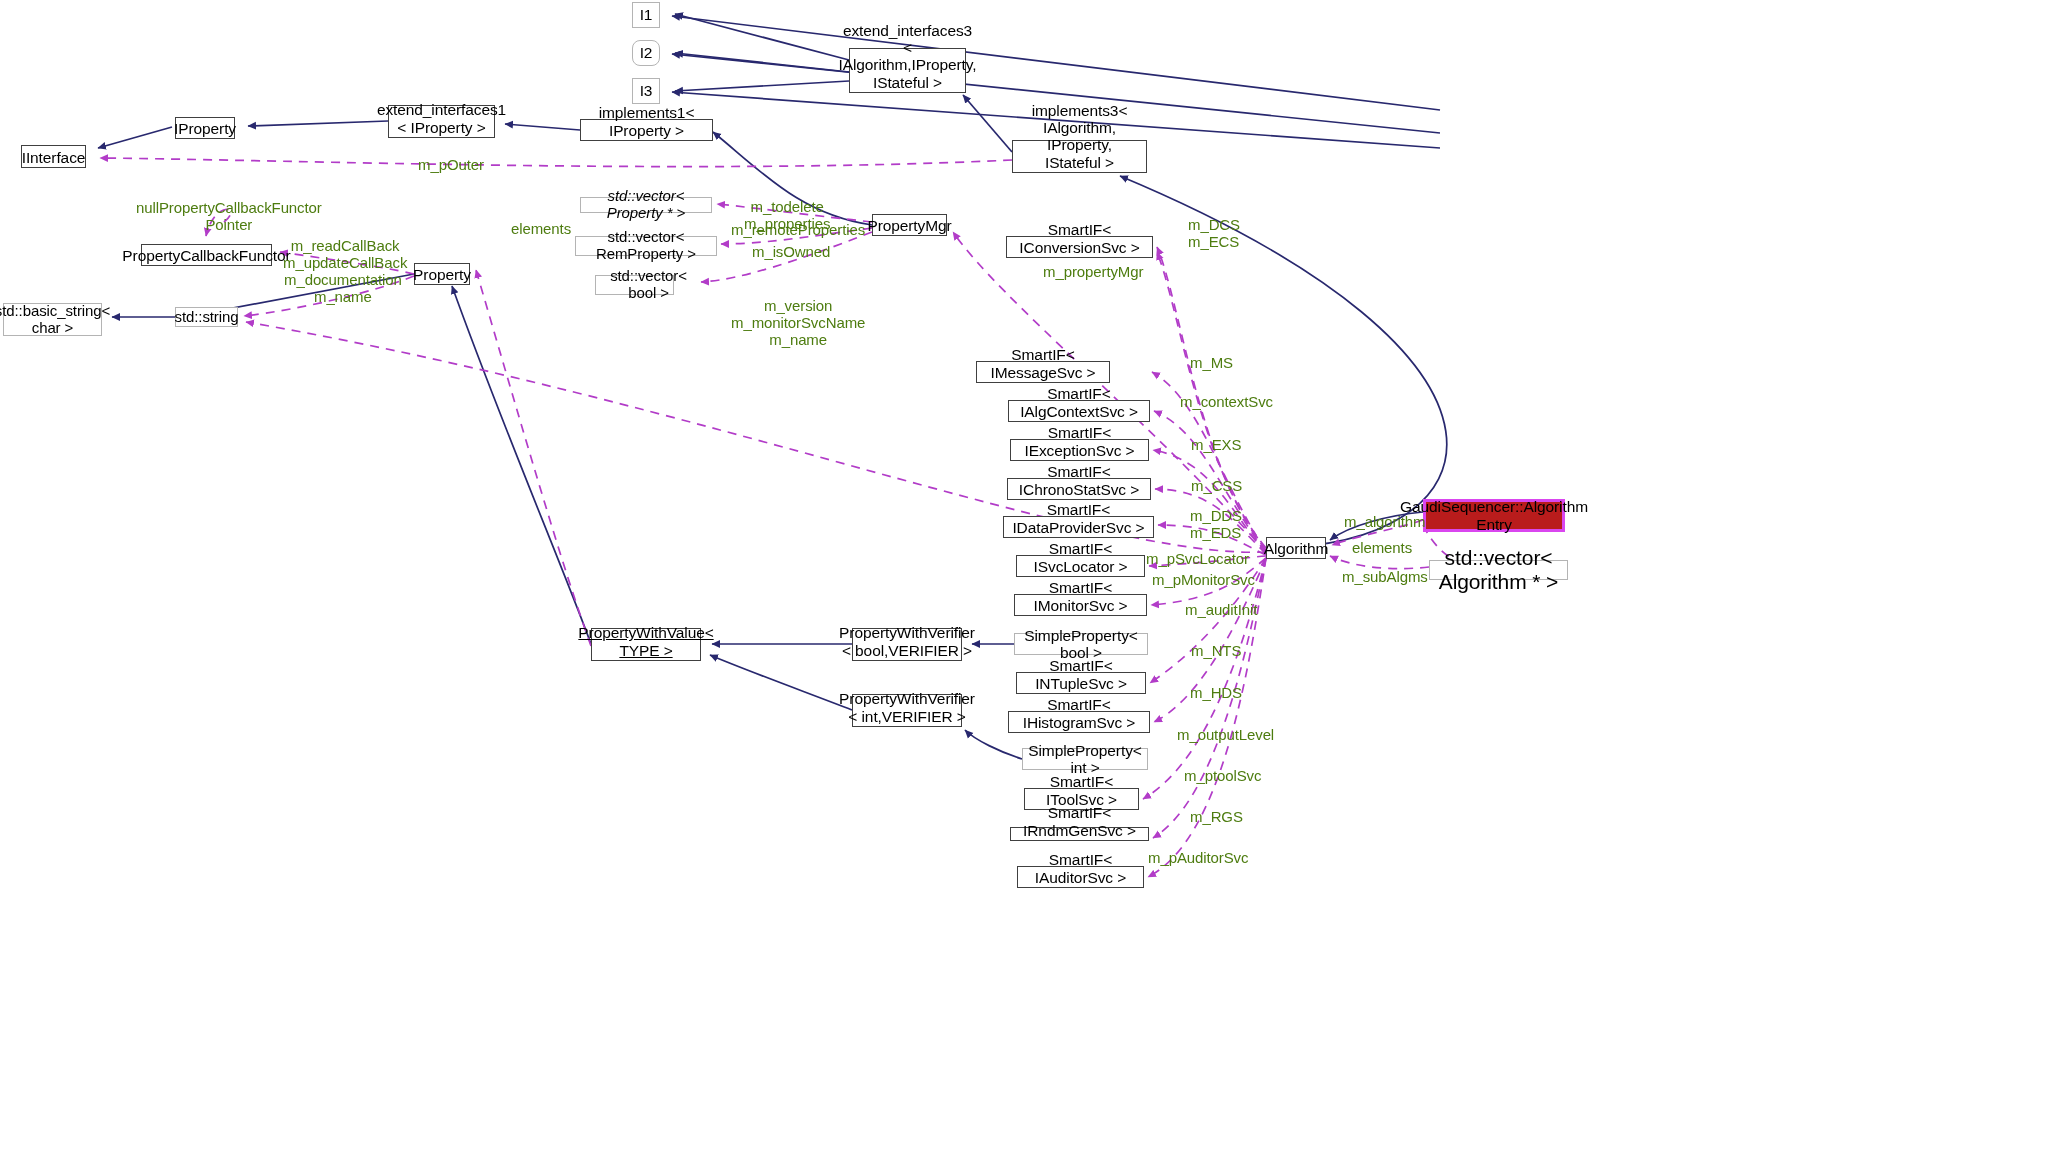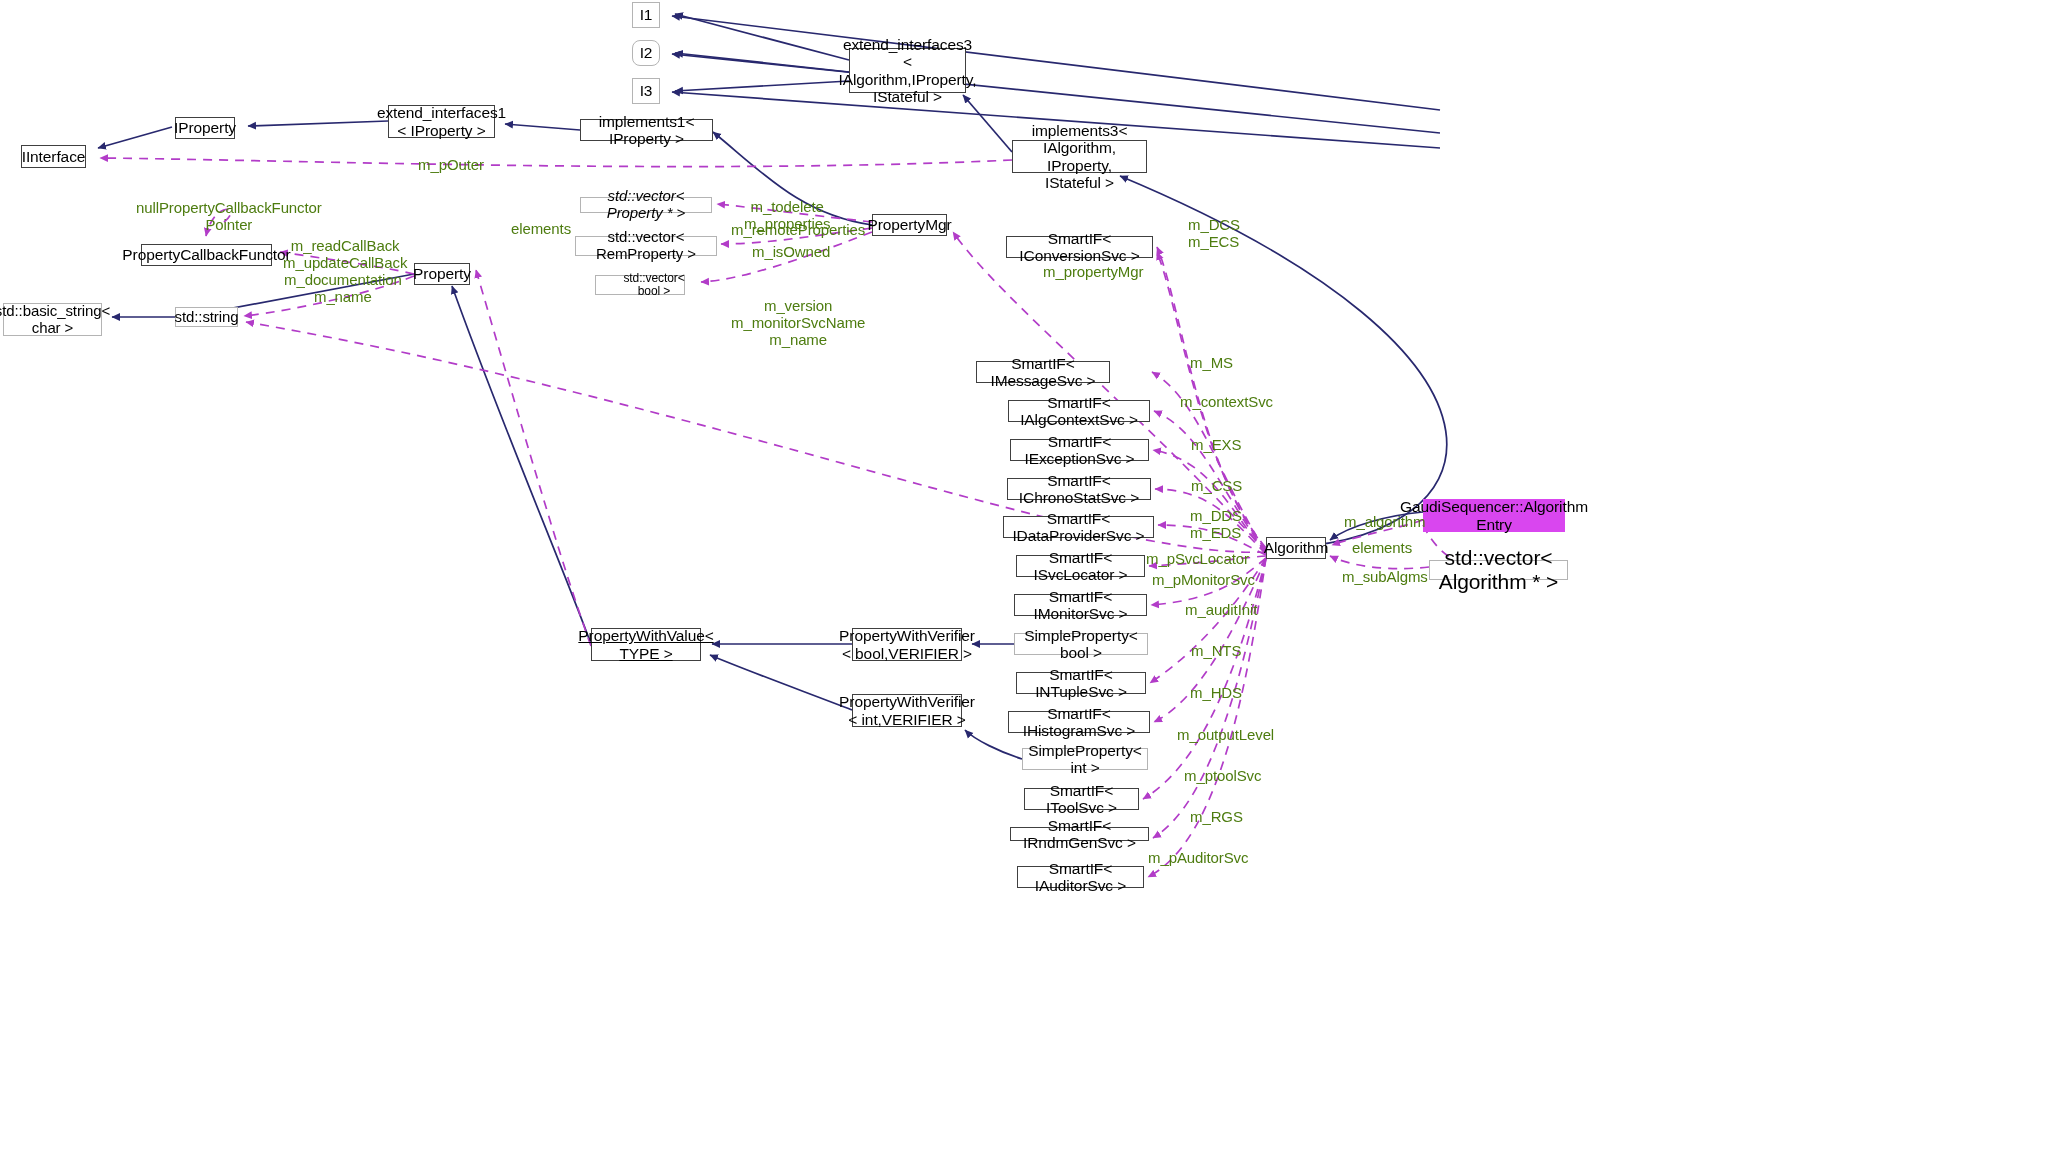--- a/index.html
+++ b/index.html
@@ -15,23 +15,23 @@
     justify-content:center;
     text-align:center;
     background:#ffffff;
     color:#000000;
     font-size:15.5px;
     line-height:1.12;
     white-space:pre-line;
     padding:1px 4px;
     letter-spacing:-0.1px;
   }
-  .node.dark{border:1px solid #404040;}
+  .node.dark{border:1px solid #404040;align-items:flex-end;}
   .node.light{border:1px solid #b4b4b4;}
-  .node.hl{background:#d946ef;border:3px solid #d946ef;}
+  .node.hl{background:#b91c1c;border:3px solid #d946ef;}
 
   .edge-label{
     position:absolute;
     font-size:15px;
     color:#4d7c0f;
     white-space:pre-line;
     text-align:center;
     line-height:1.13;
     letter-spacing:-0.1px;
   }
@@ -145,21 +145,21 @@
   </div>
   <div class="node dark" style="left:414px;top:263px;width:56px;height:22px;">
     <span>Property</span>
   </div>
   <div class="node light" style="left:580px;top:197px;width:132px;height:16px;font-size:15px;font-style:italic;">
     <span>std::vector&lt; Property * &gt;</span>
   </div>
   <div class="node light" style="left:575px;top:236px;width:142px;height:20px;font-size:15px;">
     <span>std::vector&lt; RemProperty &gt;</span>
   </div>
-  <div class="node light" style="left:595px;top:275px;width:90px;height:20px;font-size:12px;padding-left:32px;">
+  <div class="node light" style="left:595px;top:275px;width:79px;height:20px;font-size:15px;padding-left:32px;">
     <span>std::vector&lt; bool &gt;</span>
   </div>
   <div class="node dark" style="left:872px;top:214px;width:75px;height:22px;">
     <span>PropertyMgr</span>
   </div>
   <div class="node light" style="left:3px;top:303px;width:99px;height:33px;font-size:15px;">
     <span>std::basic_string&lt;
 char &gt;</span>
   </div>
   <div class="node light" style="left:175px;top:307px;width:63px;height:20px;font-size:15px;">

